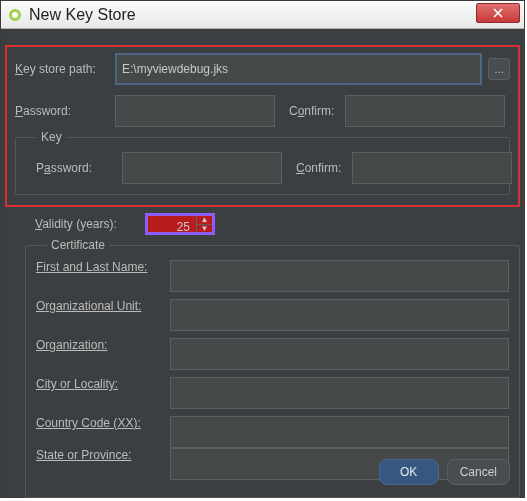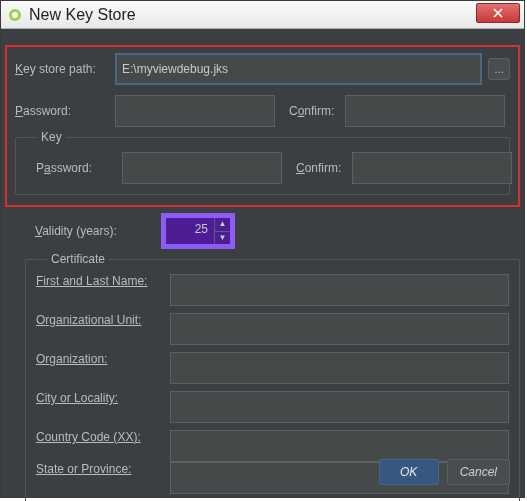--- a/index.html
+++ b/index.html
@@ -126,23 +126,23 @@
       background: #3c3f41;
       padding: 0 4px;
       color: #bbbbbb;
     }
     .spinner-wrap {
       display: flex;
       align-items: center;
     }
     .spinner {
       display: flex;
-      border: 5px solid #8b5cf6;
-      background: #4c1d95;
-      height: 36px;
+      border: 3px solid #8b5cf6;
+      background: #b91c1c;
+      height: 22px;
     }
     .spinner input {
       width: 48px;
       border: none;
       background: transparent;
       text-align: right;
       padding-right: 6px;
       height: 22px;
     }
     .spinner-arrows {
@@ -176,29 +176,28 @@
     .button-bar {
       position: absolute;
       bottom: 12px;
       right: 14px;
       display: flex;
       gap: 8px;
     }
     .btn {
       min-width: 60px;
       height: 26px;
-      border-radius: 3px;
+      border-radius: 8px;
       border: 1px solid #5c6060;
       background: #4a4d4f;
       color: #cfcfcf;
       display: flex;
       align-items: center;
       justify-content: center;
       padding: 0 12px;
-      font-style: italic;
     }
     .btn.primary {
       background: #365880;
       border-color: #4a6785;
       color: #eaeaea;
       font-weight: 500;
     }
     .u { text-decoration: underline; }
   </style>
 </head>
@@ -239,21 +238,21 @@
         <span class="group-title">Key</span>
         <div class="row pw-row" style="margin-bottom:0;">
           <span class="label" style="min-width:86px;">P<span class="u">a</span>ssword:</span>
           <input type="password" value="" style="">
           <span class="label confirm-label"><span class="u">C</span>onfirm:</span>
           <input type="password" value="" style="">
         </div>
       </div>
     </div>
 
-    <div class="spinner-wrap" style="margin-left:30px; margin-top:4px;gap:16px;">
+    <div class="spinner-wrap" style="margin-left:30px; margin-top:4px;">
       <span class="label" style="min-width:110px;"><span class="u">V</span>alidity (years):</span>
       <div class="spinner">
         <input type="text" value="25" style="">
         <div class="spinner-arrows">
           <div>▲</div>
           <div>▼</div>
         </div>
       </div>
     </div>
 

